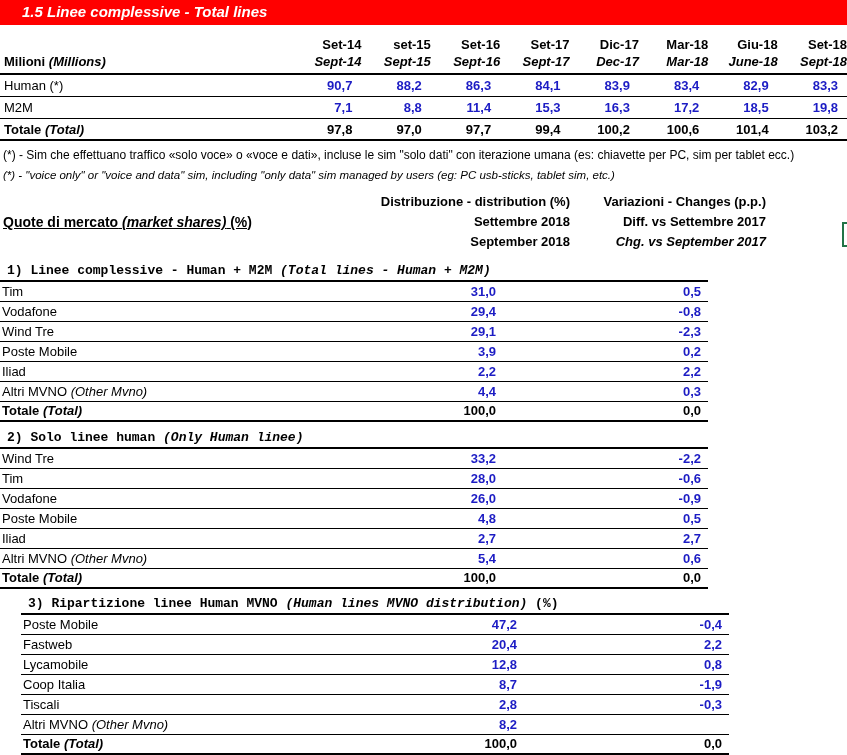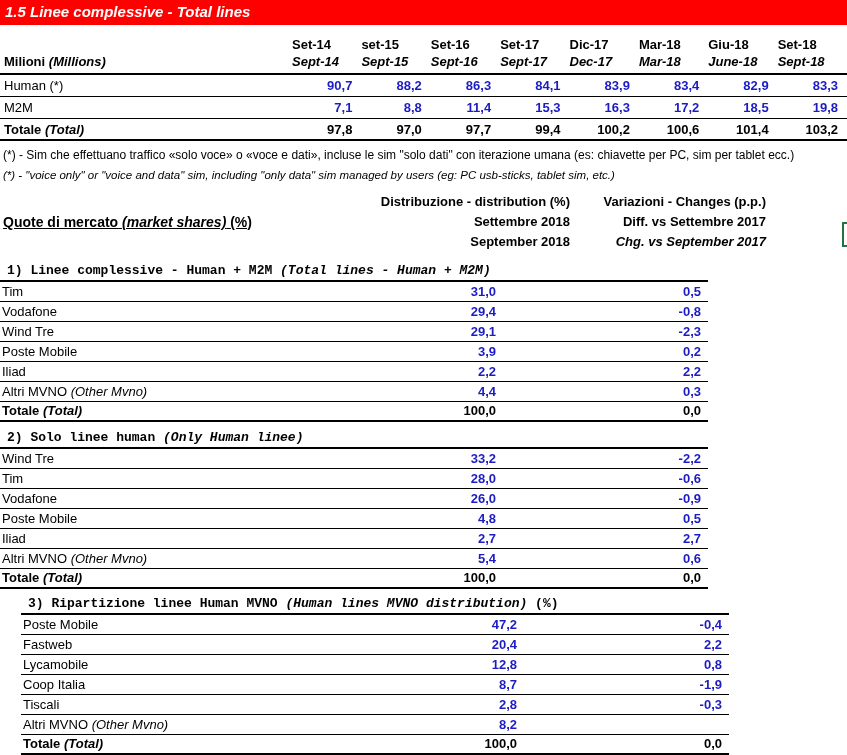--- a/index.html
+++ b/index.html
@@ -11,26 +11,26 @@
   html,body{margin:0;padding:0;background:#fff;}
   body{font-family:"Liberation Sans",sans-serif;color:#000;font-size:13px;}
   .page{position:relative;width:847px;height:755px;overflow:hidden;background:#fff;}
 
   .b{font-weight:bold;}
   .i{font-style:italic;}
   .bi{font-weight:bold;font-style:italic;}
 
   
   .banner{height:25px;background:var(--red);color:#fff;font-weight:bold;font-style:italic;
-          font-size:15px;line-height:24px;padding-left:5px;box-sizing:border-box;}
+          font-size:15px;line-height:24px;padding-left:22px;box-sizing:border-box;}
 
   
   .tt-header{display:grid;grid-template-columns:292px repeat(8,1fr);align-items:end;
              padding-top:11px;padding-bottom:3px;border-bottom:2px solid var(--line);}
-  .tt-col{text-align:left;font-weight:bold;line-height:17px;}
+  .tt-col{text-align:right;font-weight:bold;line-height:17px;}
   .tt-col .en{font-style:italic;}
   .tt-unit{padding-left:4px;font-weight:bold;line-height:17px;}
   .tt-row{display:grid;grid-template-columns:292px repeat(8,1fr);height:22px;line-height:21px;
           border-bottom:1px solid var(--line);box-sizing:border-box;}
   .tt-row .rlabel{padding-left:4px;}
   .tt-row .num{text-align:right;padding-right:9px;font-weight:bold;color:var(--blue);}
   .tt-row.total{border-bottom:2px solid var(--line);}
   .tt-row.total .num{color:#000;}
   .tt-row.total .rlabel{font-weight:bold;}
 

